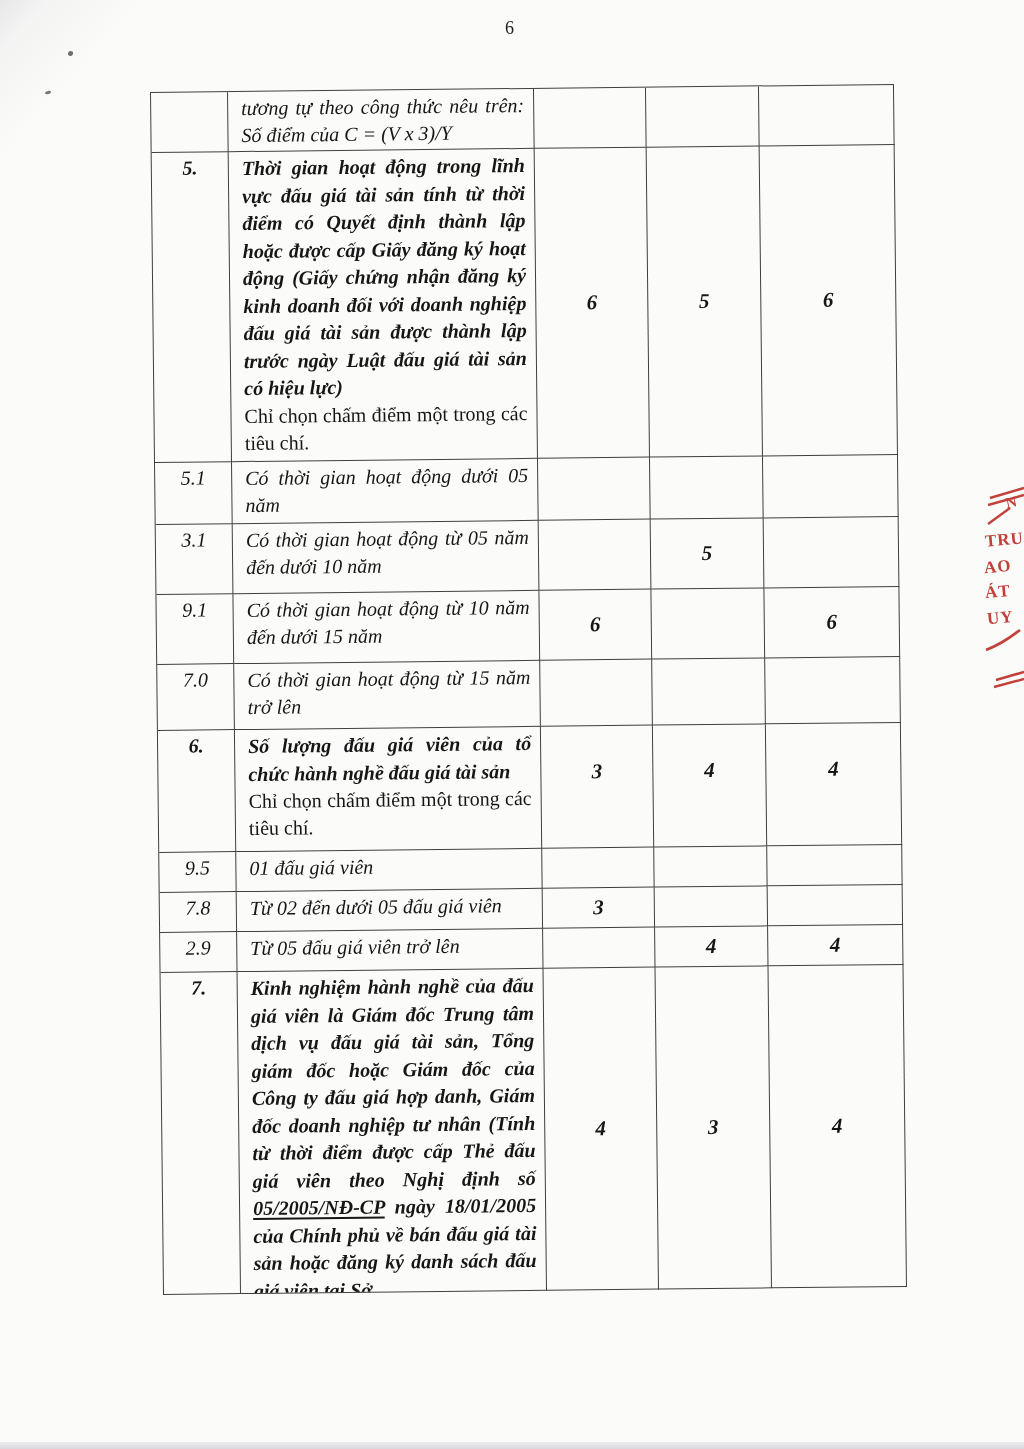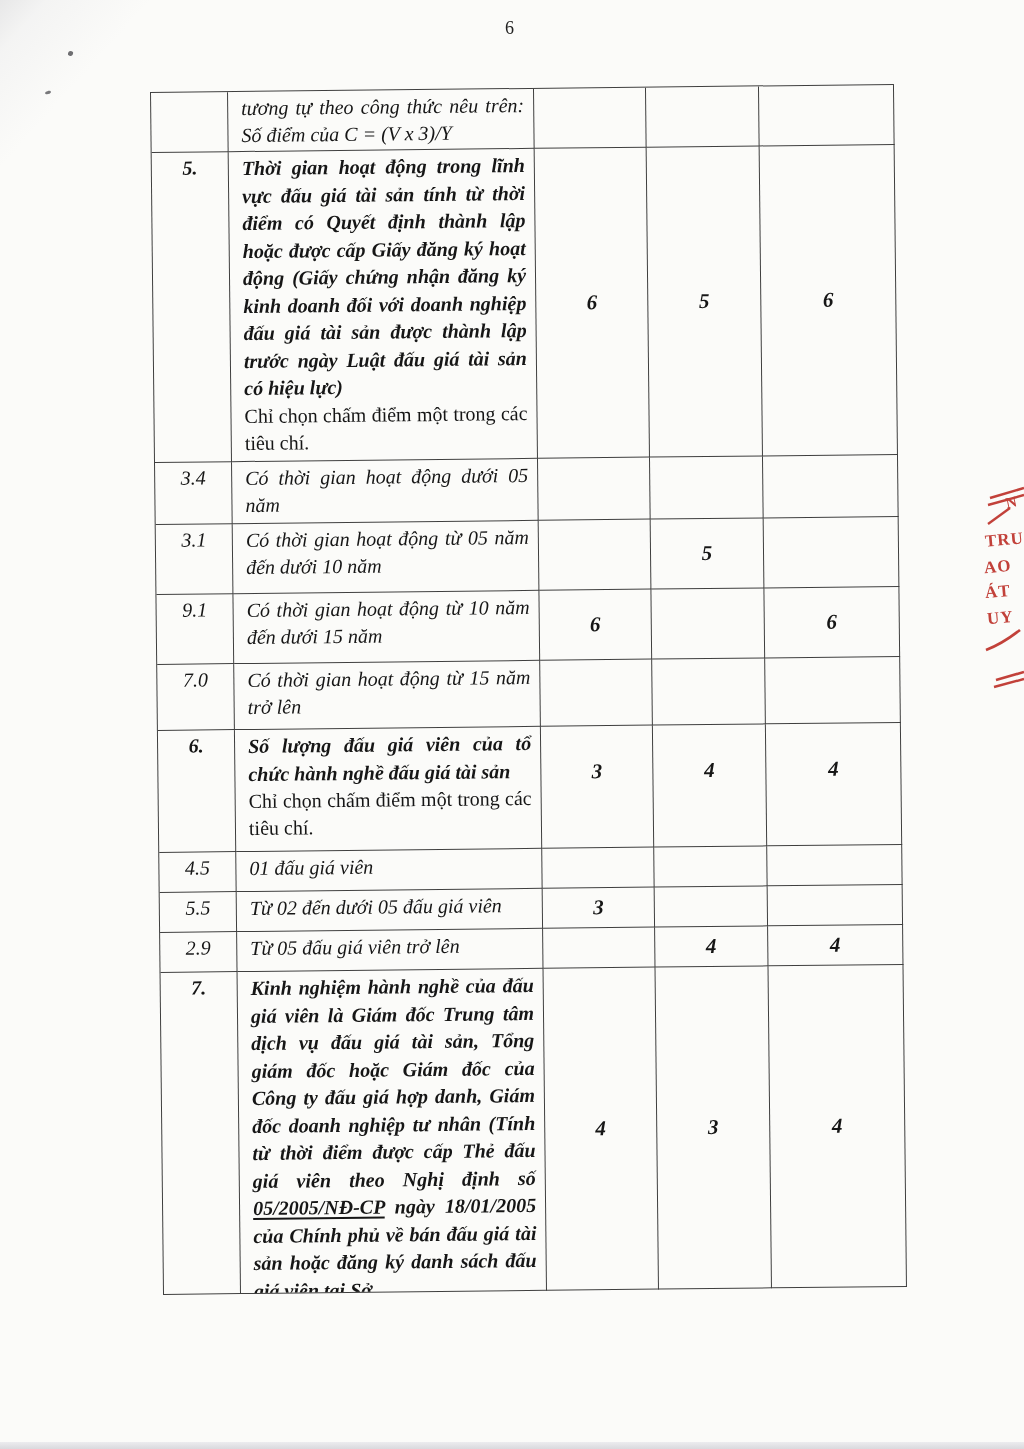--- a/index.html
+++ b/index.html
@@ -112,21 +112,21 @@
       </div>
     <div class="td c-score">
         <span>5</span>
       </div>
     <div class="td c-score">
         <span>6</span>
       </div>
   </div>
 
   <div class="tr r51">
-    <div class="td c-num"><span>3.4</span></div>
+    <div class="td c-num"><span>5.1</span></div>
     <div class="td c-text">
       <p class="sub">Có thời gian hoạt động dưới 05 năm</p>
     </div>
     <div class="td c-score">
         <span></span>
       </div>
     <div class="td c-score">
         <span></span>
       </div>
     <div class="td c-score">
@@ -193,37 +193,37 @@
       </div>
     <div class="td c-score">
         <span>4</span>
       </div>
     <div class="td c-score">
         <span>4</span>
       </div>
   </div>
 
   <div class="tr r61">
-    <div class="td c-num"><span>4.5</span></div>
+    <div class="td c-num"><span>9.5</span></div>
     <div class="td c-text">
       <p class="sub">01 đấu giá viên</p>
     </div>
     <div class="td c-score">
         <span></span>
       </div>
     <div class="td c-score">
         <span></span>
       </div>
     <div class="td c-score">
         <span></span>
       </div>
   </div>
 
   <div class="tr r62">
-    <div class="td c-num"><span>5.5</span></div>
+    <div class="td c-num"><span>7.8</span></div>
     <div class="td c-text">
       <p class="sub">Từ 02 đến dưới 05 đấu giá viên</p>
     </div>
     <div class="td c-score">
         <span>3</span>
       </div>
     <div class="td c-score">
         <span></span>
       </div>
     <div class="td c-score">

